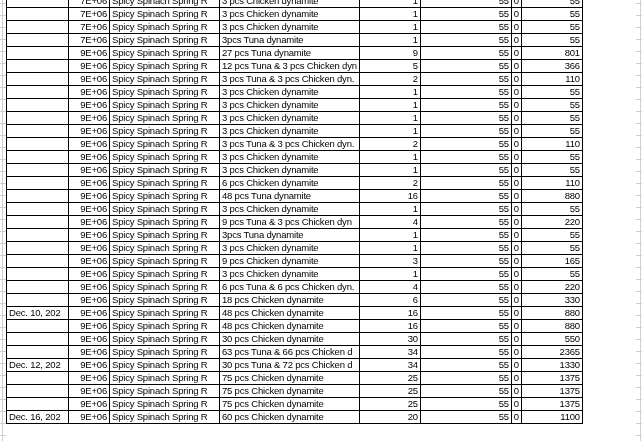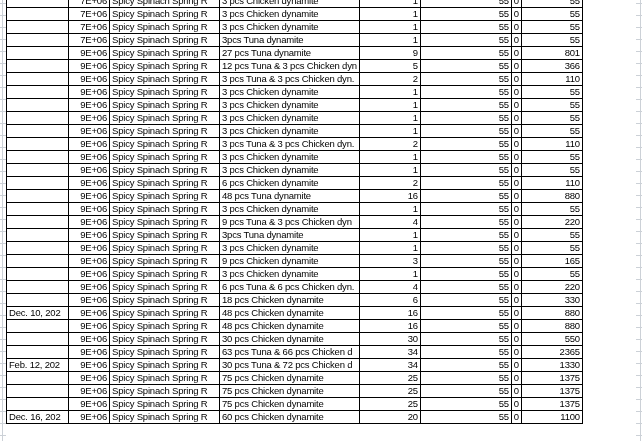--- a/index.html
+++ b/index.html
@@ -335,21 +335,21 @@
         <td class="c-date"></td>
         <td class="c-ref">9E+06</td>
         <td class="c-product">Spicy Spinach Spring R</td>
         <td class="c-item">63 pcs Tuna &amp; 66 pcs Chicken d</td>
         <td class="c-qty">34</td>
         <td class="c-price">55</td>
         <td class="c-discount">0</td>
         <td class="c-amount">2365</td>
       </tr>
       <tr>
-        <td class="c-date">Feb. 12, 202</td>
+        <td class="c-date">Dec. 12, 202</td>
         <td class="c-ref">9E+06</td>
         <td class="c-product">Spicy Spinach Spring R</td>
         <td class="c-item">30 pcs Tuna &amp; 72 pcs Chicken d</td>
         <td class="c-qty">34</td>
         <td class="c-price">55</td>
         <td class="c-discount">0</td>
         <td class="c-amount">1330</td>
       </tr>
       <tr>
         <td class="c-date"></td>

